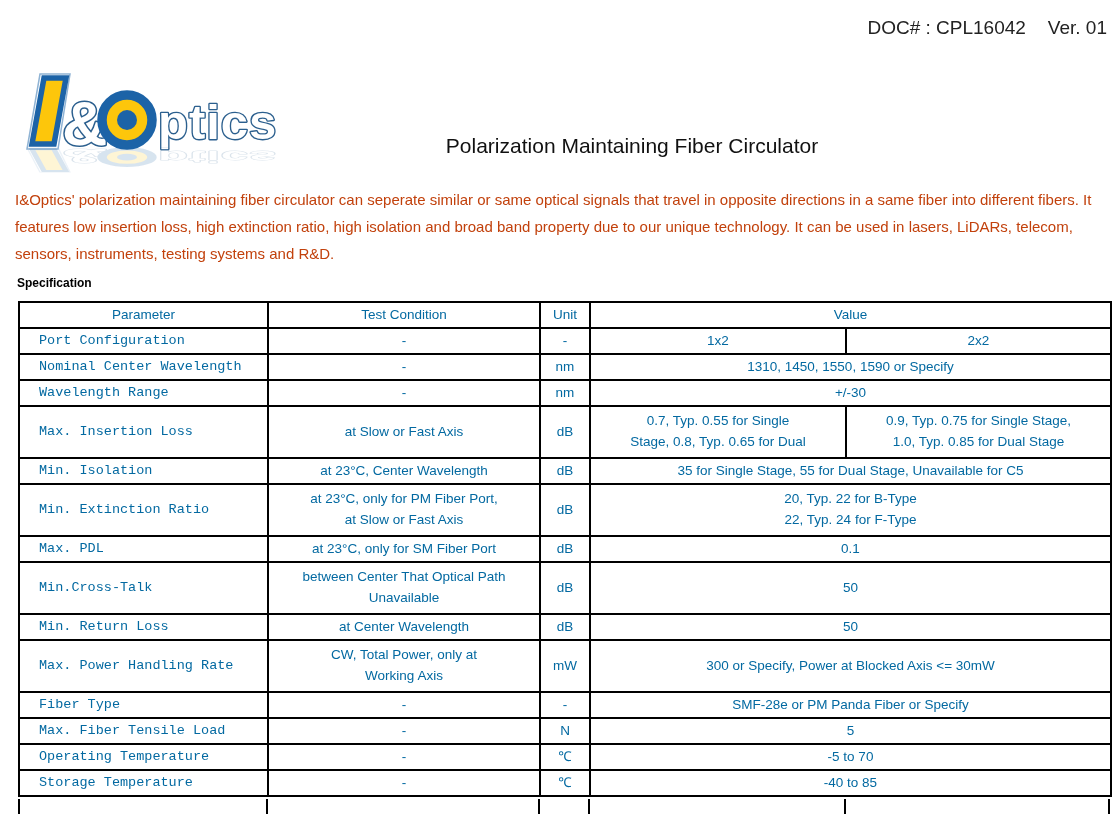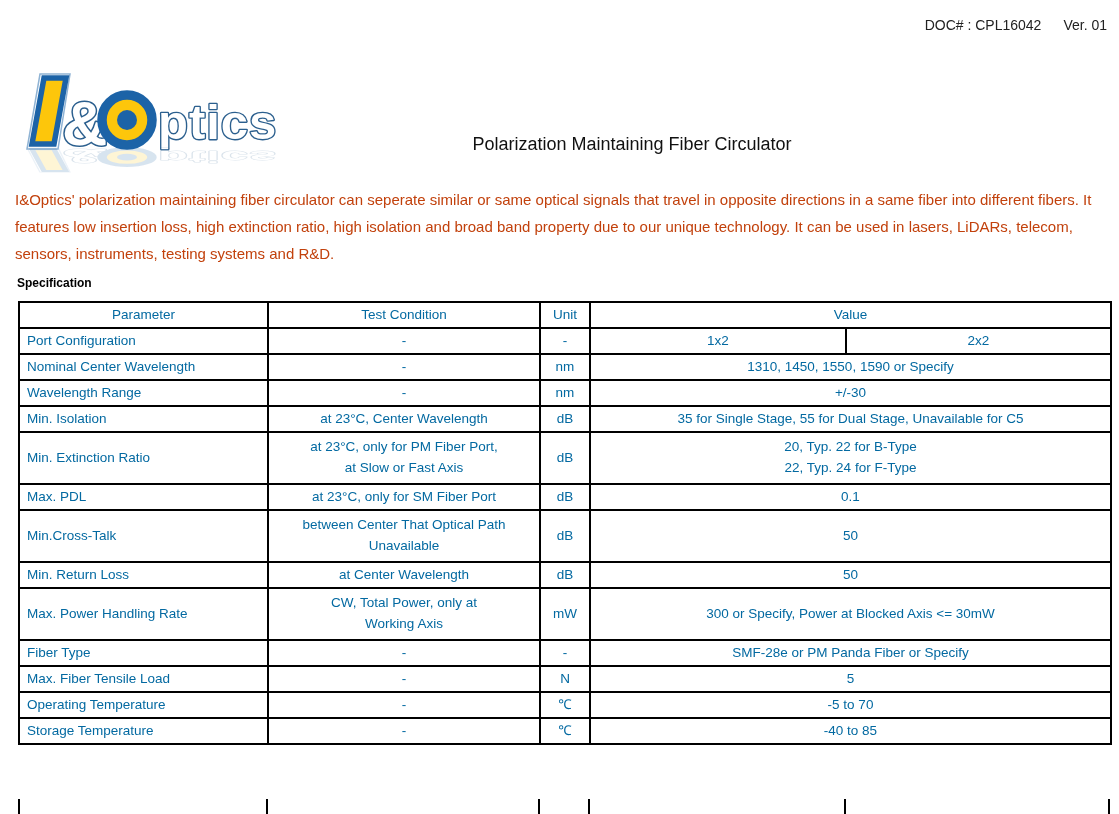--- a/index.html
+++ b/index.html
@@ -2,47 +2,47 @@
 <html><head>
 <meta charset="utf-8">
 <style>
   * { margin:0; padding:0; box-sizing:border-box; }
   html,body { background:#ffffff; }
   .page {
     position:relative; width:1119px; height:814px; background:#ffffff;
     font-family:"Liberation Sans", sans-serif; color:#1a1a1a; overflow:hidden;
   }
   .doc-header {
-    position:absolute; top:17px; right:12px; font-size:14px; color:#222;
+    position:absolute; top:17px; right:12px; font-size:19px; color:#222;
     display:flex; gap:22px;align-items:center;
   }
   .logo-wrap { position:absolute; left:16px; top:72px; width:290px; height:104px; }
   .page-title {
     position:absolute; left:170px; right:25px; top:134px;
-    text-align:center; font-size:18px; color:#111;
+    text-align:center; font-size:21px; color:#111;
   }
   .description {
     position:absolute; left:15px; top:186px; width:1098px;
     font-size:15px; line-height:27px; color:#c2410c;
   }
   .spec-heading {
     position:absolute; left:17px; top:276px;
     font-size:12px; font-weight:bold; color:#000;
   }
   .spec-table-wrap { position:absolute; left:18px; top:301px; width:1092px; }
   table.spec {
     border-collapse:collapse; table-layout:fixed; width:1092px;
     font-size:13.5px; color:#0369a1;
   }
   table.spec th, table.spec td {
     border:2px solid #000; text-align:center; vertical-align:middle;
     padding:1px 4px; line-height:1.55; font-weight:normal;
     white-space:pre-line; overflow:hidden;
   }
-  table.spec td.param { text-align:left; padding-left:7px; white-space:normal; }
+  table.spec td.param { text-align:left; padding-left:19px; white-space:normal;font-family:Liberation Mono, monospace; }
   tr.r-single > * { height:26px; }
   tr.r-double > * { height:52px; }
   .table-stub {
     position:absolute; left:18px; top:799px; width:1092px; height:15px;
     overflow:hidden; pointer-events:none;
   }
   .table-stub .vline { position:absolute; top:0; width:2px; height:15px; background:#000; }
 </style>
 </head>
 <body>
@@ -102,20 +102,29 @@
           <td>-</td>
           <td>nm</td>
           <td colspan="2">1310, 1450, 1550, 1590 or Specify</td>
         </tr>
         <tr class="r-single">
           <td class="param">Wavelength Range</td>
           <td>-</td>
           <td>nm</td>
           <td colspan="2">+/-30</td>
         </tr>
+        <tr class="r-double">
+          <td class="param">Max. Insertion Loss</td>
+          <td>at Slow or Fast Axis</td>
+          <td>dB</td>
+          <td>0.7, Typ. 0.55 for Single
+Stage, 0.8, Typ. 0.65 for Dual</td>
+          <td>0.9, Typ. 0.75 for Single Stage,
+1.0, Typ. 0.85 for Dual Stage</td>
+        </tr>
         <tr class="r-single">
           <td class="param">Min. Isolation</td>
           <td>at 23°C, Center Wavelength</td>
           <td>dB</td>
           <td colspan="2">35 for Single Stage, 55 for Dual Stage, Unavailable for C5</td>
         </tr>
         <tr class="r-double">
           <td class="param">Min. Extinction Ratio</td>
           <td>at 23°C, only for PM Fiber Port,
 at Slow or Fast Axis</td>

